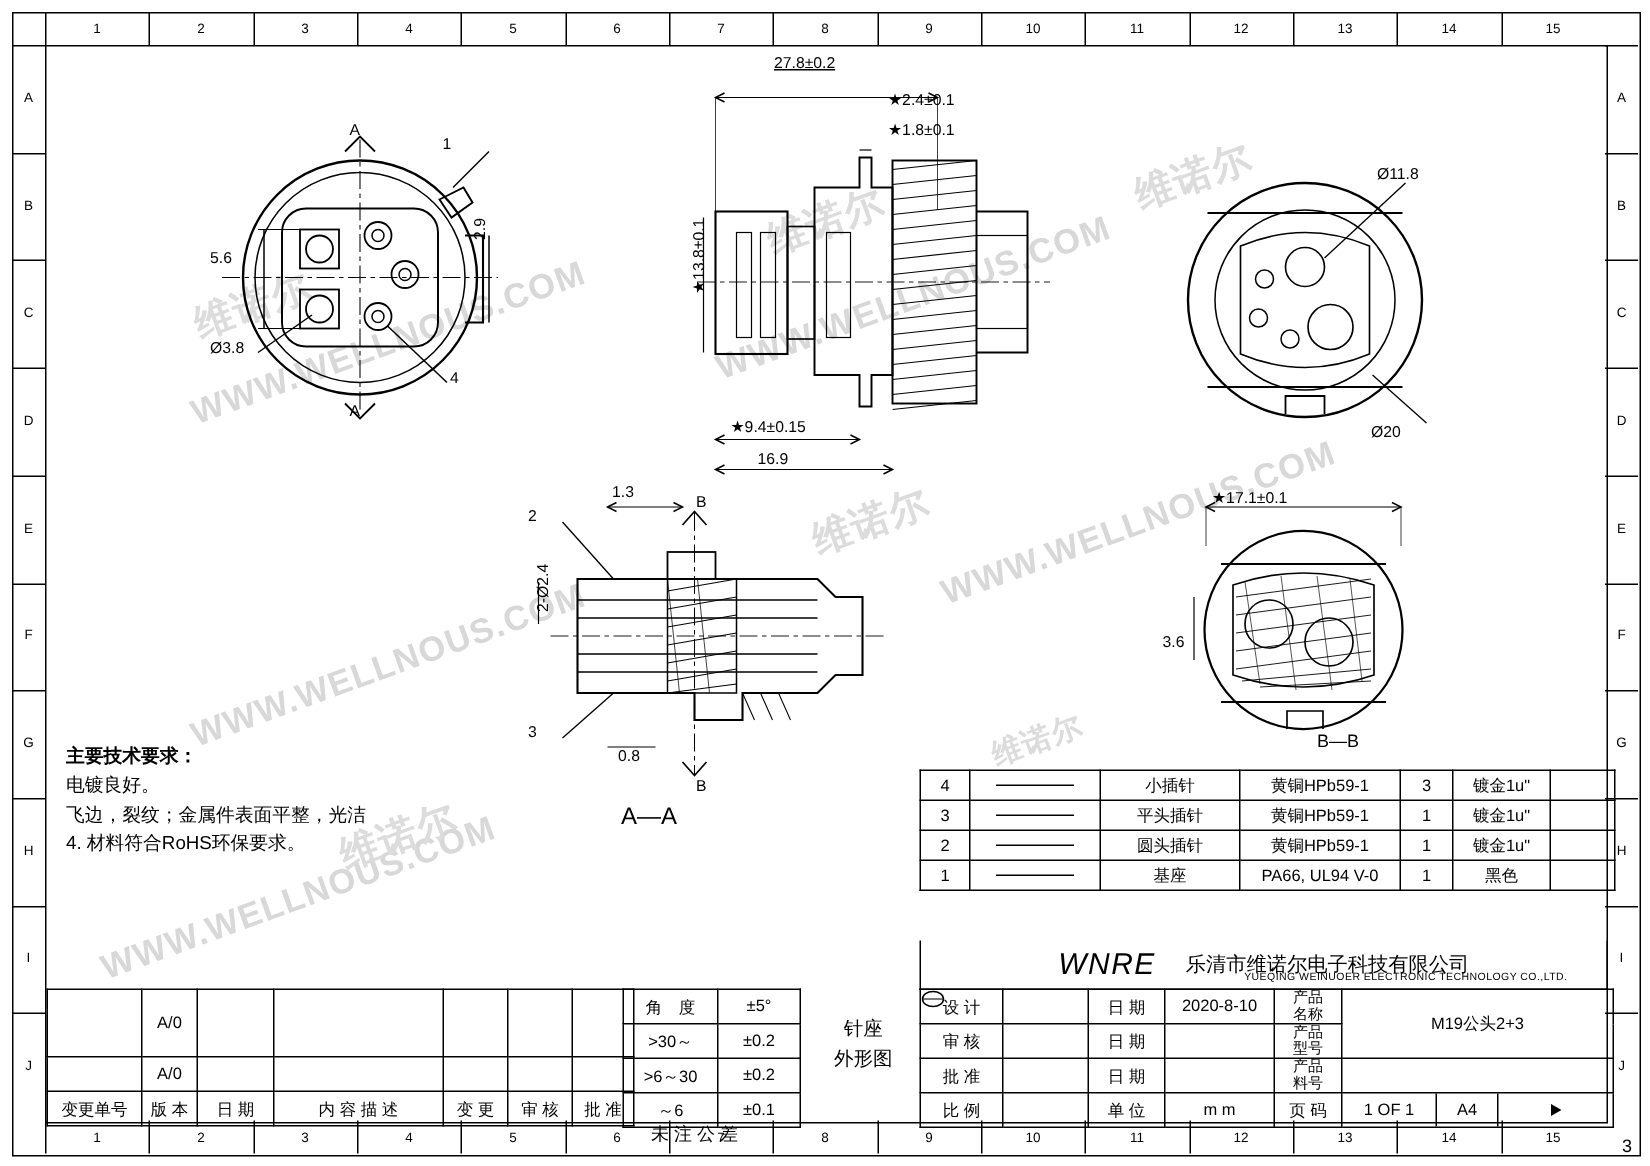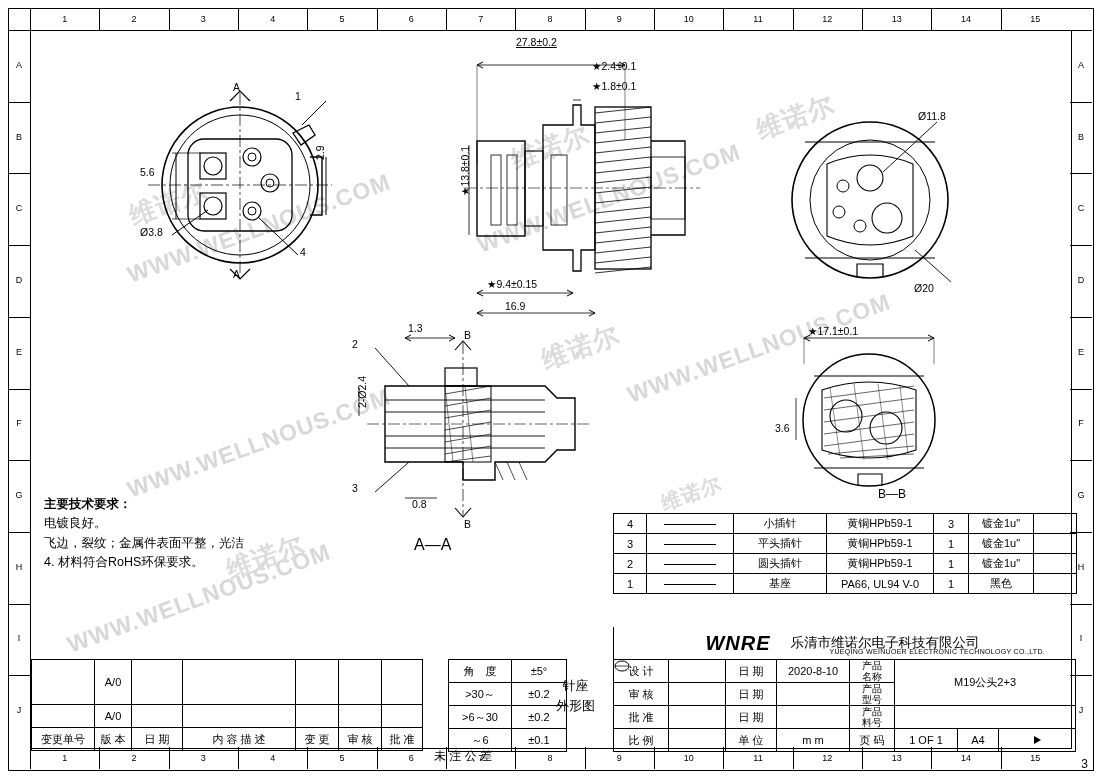--- a/index.html
+++ b/index.html
@@ -32,31 +32,31 @@
   .notes .t{font-weight:bold;}
   
   table{border-collapse:collapse;position:absolute;font-size:11px;color:#000;}
   table td{border:1px solid #000;text-align:center;padding:0;}
   
   #bom{left:613px;top:513px;}
   #bom td{height:19px;}
   
   .company{position:absolute;left:613px;top:627px;width:457px;height:32px;border:1px solid #000;border-top:none;
            display:flex;align-items:center;justify-content:center;}
-  .logo{font-size:20px;font-weight:bold;font-style:italic;color:#000;letter-spacing:1px;margin-right:20px;}
+  .logo{font-size:20px;font-weight:normal;font-style:italic;color:#000;letter-spacing:1px;margin-right:20px;}
   .cn-name{font-size:13.5px;}
   .en-name{font-size:7px;position:absolute;right:26px;top:21px;letter-spacing:.3px;}
   
   #title-block{left:613px;top:659px;}
   #title-block td{height:22px;}
   
   #rev{left:31px;top:659px;}
   #rev td{height:22px;}
   
-  #tol{left:415px;top:659px;margin-left:33px;}
+  #tol{left:415px;top:659px;}
   #tol td{height:22px;}
   .pagenum{position:absolute;right:12px;bottom:6px;font-size:12px;}
   .arrowtri{width:0;height:0;border-left:7px solid #000;border-top:4px solid transparent;border-bottom:4px solid transparent;}
 </style>
 </head>
 <body>
 
 <div id="sheet">
 
   <div class="frame-outer"></div>

